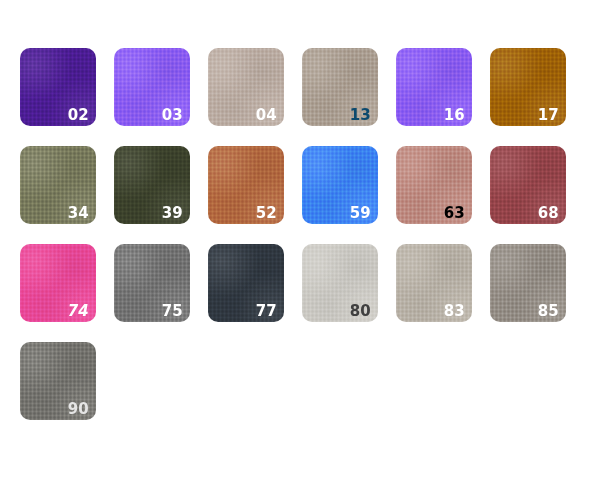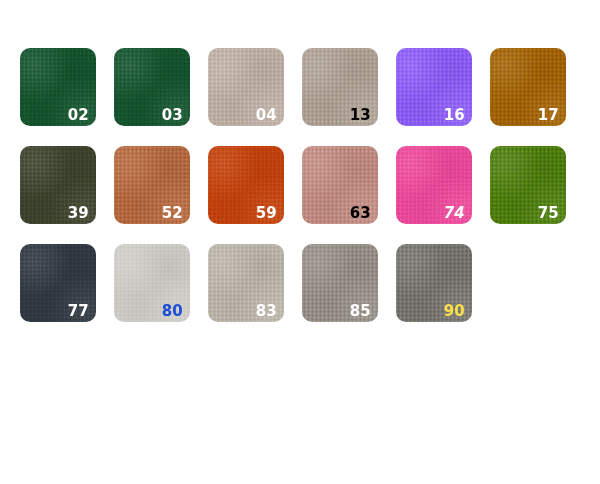--- a/index.html
+++ b/index.html
@@ -88,99 +88,109 @@
     line-height: 1;
     z-index: 3;
     text-shadow: 0 0 1px rgba(0,0,0,0.06);
   }
 </style>
 </head>
 <body style="background: rgb(255, 255, 255);">
 
 <div id="swatch-board" style="background: rgb(255, 255, 255);">
   <div class="swatch-grid">
-      <div class="swatch" style="background-color: #14532d;">
+      <div class="swatch" style="background-color: #4c1d95;">
         <span class="mottle"></span>
         <span class="weave"></span>
         <span class="swatch-label" style="color: rgb(255, 255, 255);">02</span>
       </div>
-      <div class="swatch" style="background-color: #14532d;">
+      <div class="swatch" style="background-color: #8b5cf6;">
         <span class="mottle"></span>
         <span class="weave"></span>
         <span class="swatch-label" style="color: rgb(255, 255, 255);">03</span>
       </div>
       <div class="swatch" style="background-color: rgb(189, 174, 164);">
         <span class="mottle"></span>
         <span class="weave"></span>
         <span class="swatch-label" style="color: rgb(255, 255, 255);">04</span>
       </div>
       <div class="swatch" style="background-color: rgb(173, 160, 147);">
         <span class="mottle"></span>
         <span class="weave"></span>
-        <span class="swatch-label" style="color: #000000;">13</span>
+        <span class="swatch-label" style="color: #0c4a6e;">13</span>
       </div>
       <div class="swatch" style="background-color: #8b5cf6;">
         <span class="mottle"></span>
         <span class="weave"></span>
         <span class="swatch-label" style="color: rgb(255, 255, 255);">16</span>
       </div>
       <div class="swatch" style="background-color: #a16207;">
         <span class="mottle"></span>
         <span class="weave"></span>
         <span class="swatch-label" style="color: rgb(255, 255, 255);">17</span>
       </div>
+      <div class="swatch" style="background-color: rgb(120, 122, 92);">
+        <span class="mottle"></span>
+        <span class="weave"></span>
+        <span class="swatch-label" style="color: rgb(255, 255, 255);">34</span>
+      </div>
       <div class="swatch" style="background-color: rgb(60, 66, 44);">
         <span class="mottle"></span>
         <span class="weave"></span>
         <span class="swatch-label" style="color: rgb(255, 255, 255);">39</span>
       </div>
       <div class="swatch" style="background-color: rgb(180, 104, 63);">
         <span class="mottle"></span>
         <span class="weave"></span>
         <span class="swatch-label" style="color: rgb(255, 255, 255);">52</span>
       </div>
-      <div class="swatch" style="background-color: #c2410c; padding-left: 47px;">
+      <div class="swatch" style="background-color: #3b82f6; padding-left: 47px;">
         <span class="mottle"></span>
         <span class="weave"></span>
         <span class="swatch-label" style="color: rgb(255, 255, 255);">59</span>
       </div>
       <div class="swatch" style="background-color: rgb(192, 138, 128);">
         <span class="mottle"></span>
         <span class="weave"></span>
         <span class="swatch-label" style="color: #000000;">63</span>
       </div>
+      <div class="swatch" style="background-color: rgb(150, 68, 74);">
+        <span class="mottle"></span>
+        <span class="weave"></span>
+        <span class="swatch-label" style="color: rgb(255, 255, 255);">68</span>
+      </div>
       <div class="swatch" style="background-color: #ec4899; font-style: italic;">
         <span class="mottle"></span>
         <span class="weave"></span>
         <span class="swatch-label" style="color: rgb(255, 255, 255);">74</span>
       </div>
-      <div class="swatch" style="background-color: #4d7c0f;">
+      <div class="swatch" style="background-color: #737373;">
         <span class="mottle"></span>
         <span class="weave"></span>
         <span class="swatch-label" style="color: rgb(255, 255, 255);">75</span>
       </div>
       <div class="swatch" style="background-color: rgb(48, 56, 65);">
         <span class="mottle"></span>
         <span class="weave"></span>
         <span class="swatch-label" style="color: rgb(255, 255, 255);">77</span>
       </div>
       <div class="swatch" style="background-color: rgb(205, 203, 197);">
         <span class="mottle"></span>
         <span class="weave"></span>
-        <span class="swatch-label" style="color: #1d4ed8; margin-left: 48px;">80</span>
+        <span class="swatch-label" style="color: #404040; margin-left: 48px;">80</span>
       </div>
       <div class="swatch" style="background-color: rgb(186, 179, 168);">
         <span class="mottle"></span>
         <span class="weave"></span>
         <span class="swatch-label" style="color: rgb(255, 255, 255);">83</span>
       </div>
       <div class="swatch" style="background-color: rgb(149, 142, 134);">
         <span class="mottle"></span>
         <span class="weave"></span>
         <span class="swatch-label" style="color: rgb(255, 255, 255);">85</span>
       </div>
       <div class="swatch" style="background-color: rgb(116, 115, 110);">
         <span class="mottle"></span>
         <span class="weave"></span>
-        <span class="swatch-label" style="color: #fde047;">90</span>
+        <span class="swatch-label" style="color: #e5e5e5;">90</span>
       </div>
     </div>
 </div>
 
 </body></html>

